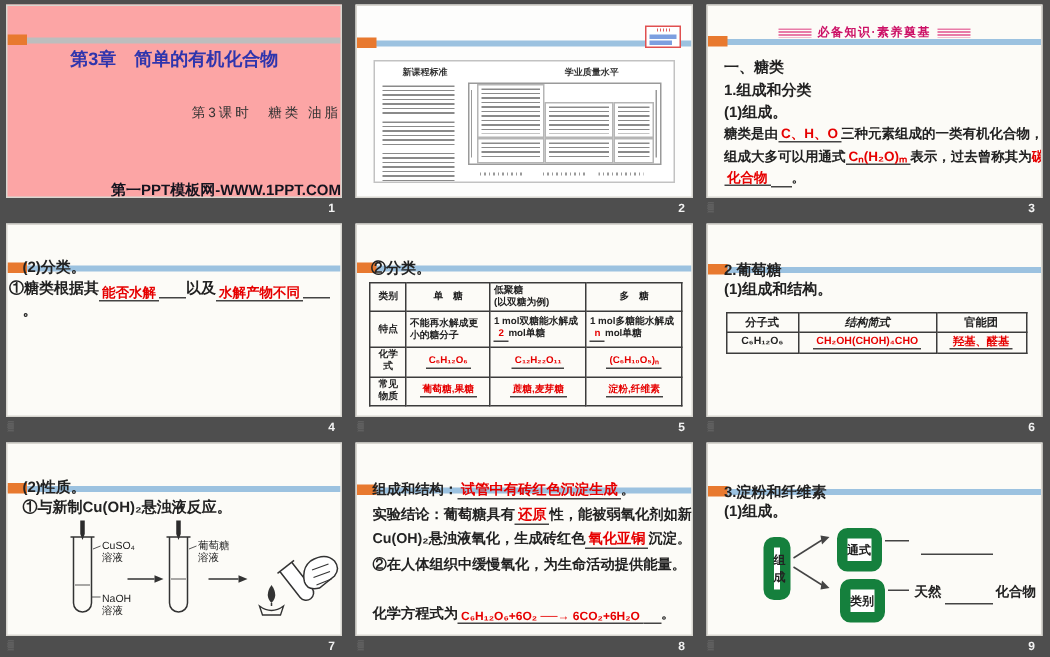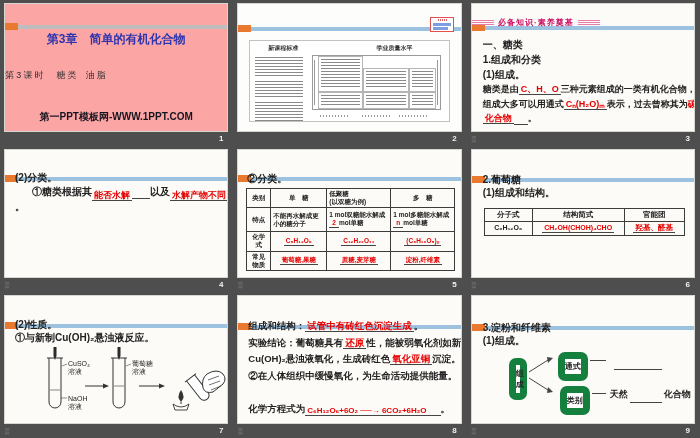--- a/index.html
+++ b/index.html
@@ -56,22 +56,22 @@
 </head>
 <body>
 
 <div id="board">
 
   <div class="cell">
     <div class="slide" style="background:#fca5a5;">
       <div class="bar" style="top:21px; background:#bdbdbd;"></div>
       <div class="accent" style="top:19px;"></div>
       <div class="ln b" style="top:27px; left:0; width:100%; text-align:center; font-size:12px; color:#2f35ad;">第3章　简单的有机化合物</div>
-      <div class="ln" style="top:65px; left:0; width:100%; text-align:left; font-size:9px; letter-spacing:2px; color:#333; font-family:Liberation Mono, monospace;">第3课时　糖类 油脂</div>
-      <div class="ln b" style="top:106px; left:0; width:100%; text-align:center; font-size:10px; color:#14141f;">第一PPT模板网-WWW.1PPT.COM</div>
+      <div class="ln" style="top:65px; left:0; width:100%; text-align:right; font-size:9px; letter-spacing:2px; color:#333; font-family:Liberation Sans, sans-serif;">第3课时　糖类 油脂</div>
+      <div class="ln b" style="top:116px; left:0; width:100%; text-align:right; font-size:10px; color:#14141f;">第一PPT模板网-WWW.1PPT.COM</div>
     </div>
     <div class="pagenum">1</div>
   </div>
 
   <div class="cell">
     <div class="slide" style="background:#fdfdfc;">
       <div class="bar" style="top:23px;"></div>
       <div class="accent" style="top:21px;"></div>
       <div class="redbox" style="right:7px; top:13px; width:24px; height:15px;">
         <div class="txv" style="position:absolute; left:7px; top:1px; width:10px; height:2px; background:repeating-linear-gradient(to right,#e06060 0 1px,transparent 1px 2px);"></div>
@@ -112,21 +112,21 @@
         <div class="txv" style="position:absolute; left:70px; bottom:4px; width:28px; height:2px;"></div>
         <div class="txv" style="position:absolute; left:112px; bottom:4px; width:30px; height:2px;"></div>
         <div class="txv" style="position:absolute; right:20px; bottom:4px; width:30px; height:2px;"></div>
       </div>
     </div>
     <div class="pagenum">2</div>
   </div>
 
   <div class="cell">
     <div class="slide">
-      <div class="ln" style="top:9px; left:0; width:100%; ">
+      <div class="ln" style="top:9px; left:0; width:100%; text-align:center;">
         <span class="stripe"></span>
         <span class="banner">必备知识·素养奠基</span>
         <span class="stripe"></span>
       </div>
       <div class="bar" style="top:22px;"></div>
       <div class="accent" style="top:20px;"></div>
       <div class="ln b" style="top:34px; left:11px; font-size:10px;">一、糖类</div>
       <div class="ln b" style="top:49px; left:11px; font-size:10px;">1.组成和分类</div>
       <div class="ln b" style="top:64px; left:11px; font-size:10px;">(1)组成。</div>
       <div class="ln" style="top:79px; left:11px; font-size:9px;">
@@ -141,21 +141,21 @@
     </div>
     <div class="stamp">▒</div>
     <div class="pagenum">3</div>
   </div>
 
   <div class="cell">
     <div class="slide">
       <div class="bar" style="top:27px;"></div>
       <div class="accent" style="top:25px;"></div>
       <div class="ln b" style="top:21px; left:10px; font-size:10px;">(2)分类。</div>
-      <div class="ln" style="top:35px; left:27px; font-size:10px;">
+      <div class="ln" style="top:35px; left:1px; font-size:10px;">
         <span class="b">①糖类根据其</span><span class="red u" style="font-size:9px; position:relative; top:3px;">能否水解</span><span class="blank" style="width:18px;"></span><span class="b">以及</span><span class="red u" style="font-size:9px; position:relative; top:3px;">水解产物不同</span><span class="blank" style="width:18px;"></span>
       </div>
       <div class="ln b" style="top:50px; left:10px; font-size:10px;">。</div>
     </div>
     <div class="stamp">▒</div>
     <div class="pagenum">4</div>
   </div>
 
   <div class="cell">
     <div class="slide">
@@ -216,21 +216,21 @@
       <div class="ln b" style="top:36px; left:11px; font-size:10px;">(1)组成和结构。</div>
       <table class="ppt" style="position:absolute; left:12px; top:58px; width:200px;">
         <colgroup>
             <col style="width:48px">
             <col style="width:92px">
             <col style="width:60px">
           </colgroup>
         <tbody>
             <tr style="height:13px;">
           <td class="lbl" style="font-size:7.5px;">分子式</td>
-          <td class="lbl" style="font-size:7.5px;">结构简式</td>
+          <td class="lbl" style="font-size:7.5px;font-style:italic;">结构简式</td>
           <td class="lbl" style="font-size:7.5px;">官能团</td>
         </tr>
         <tr style="height:14px;">
           <td class="lbl" style="font-size:7px;">C₆H₁₂O₆</td>
           <td><span class="red u" style="font-size:7px;">CH₂OH(CHOH)₄CHO</span></td>
           <td><span class="red u" style="font-size:7.5px;">羟基、醛基</span></td>
         </tr>
       </tbody>
         </table>
     </div>

